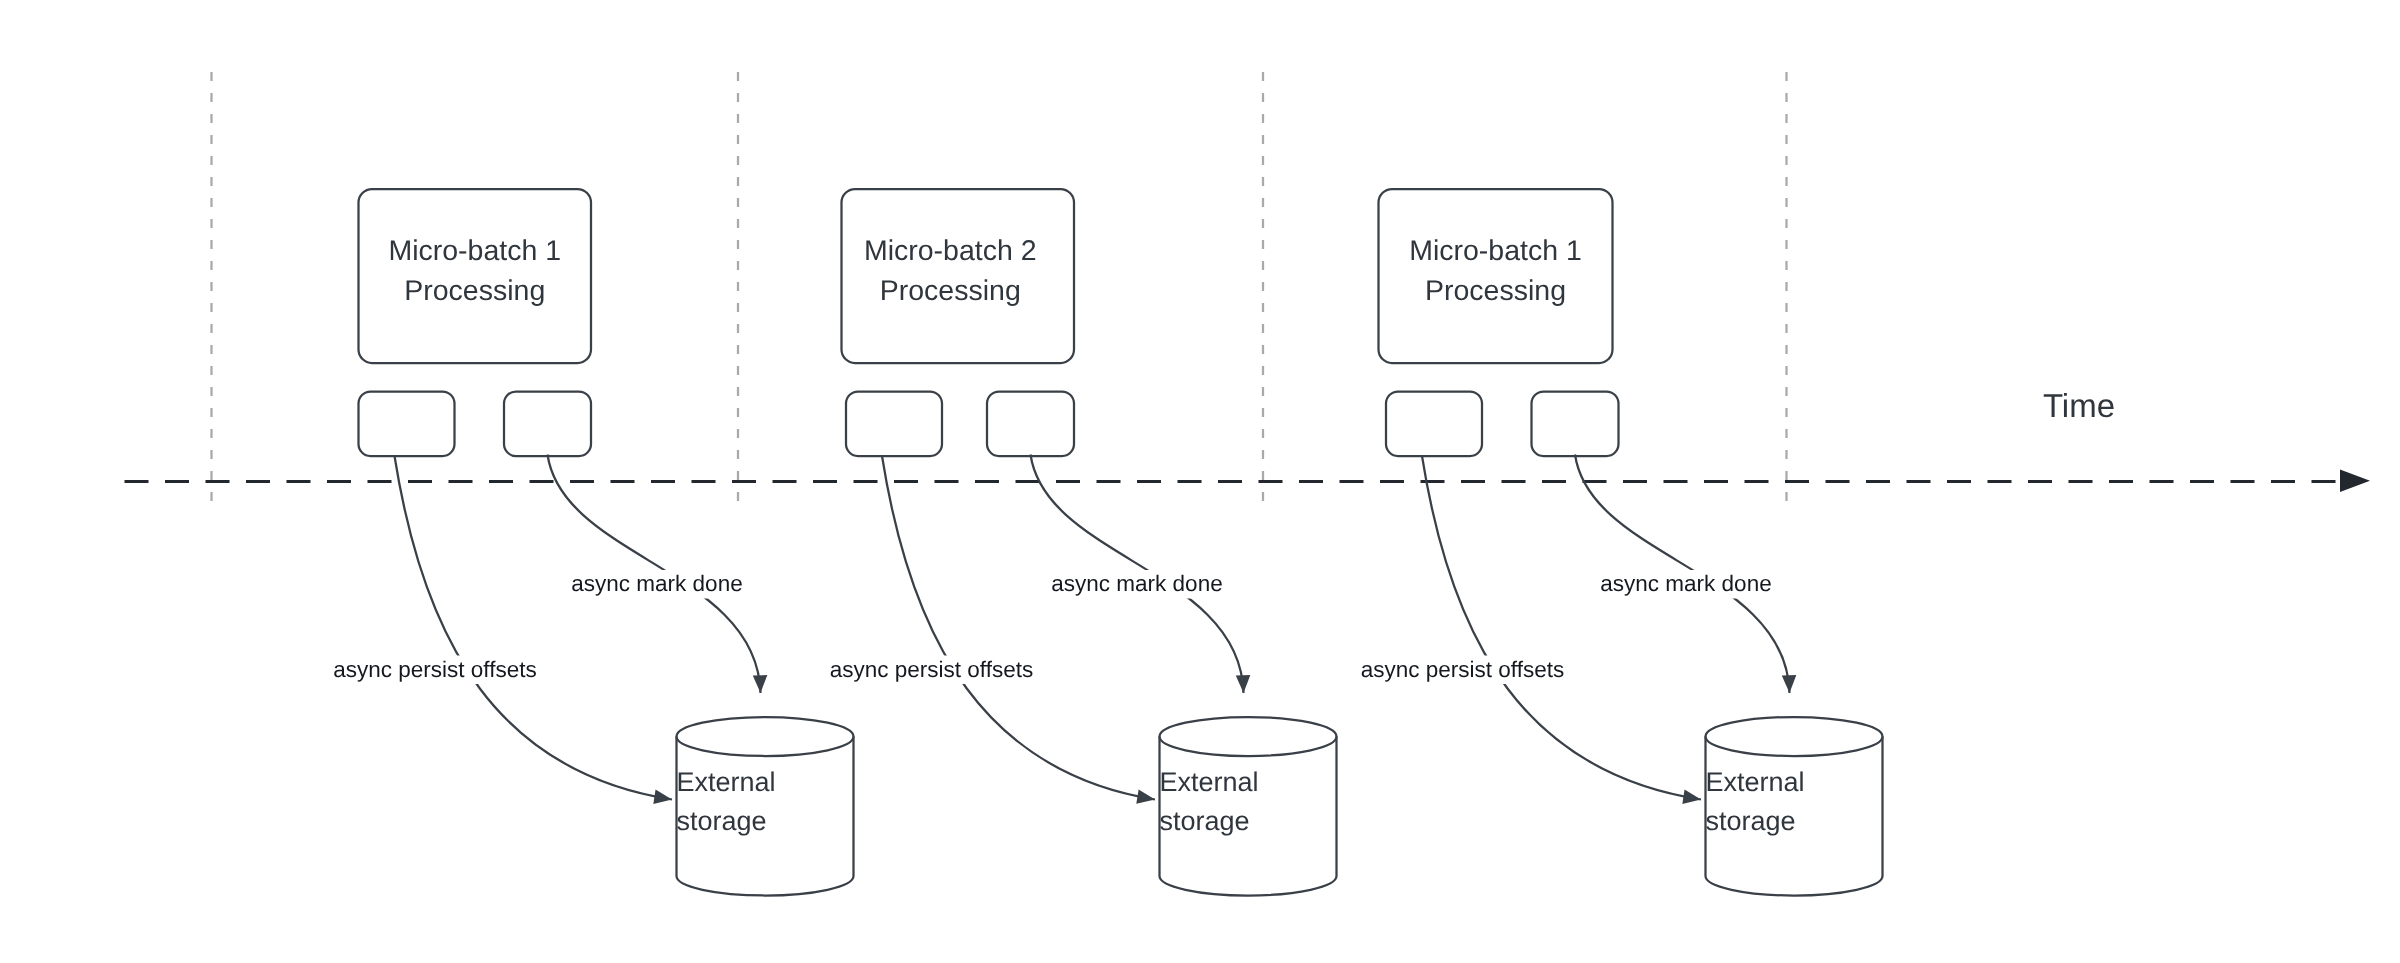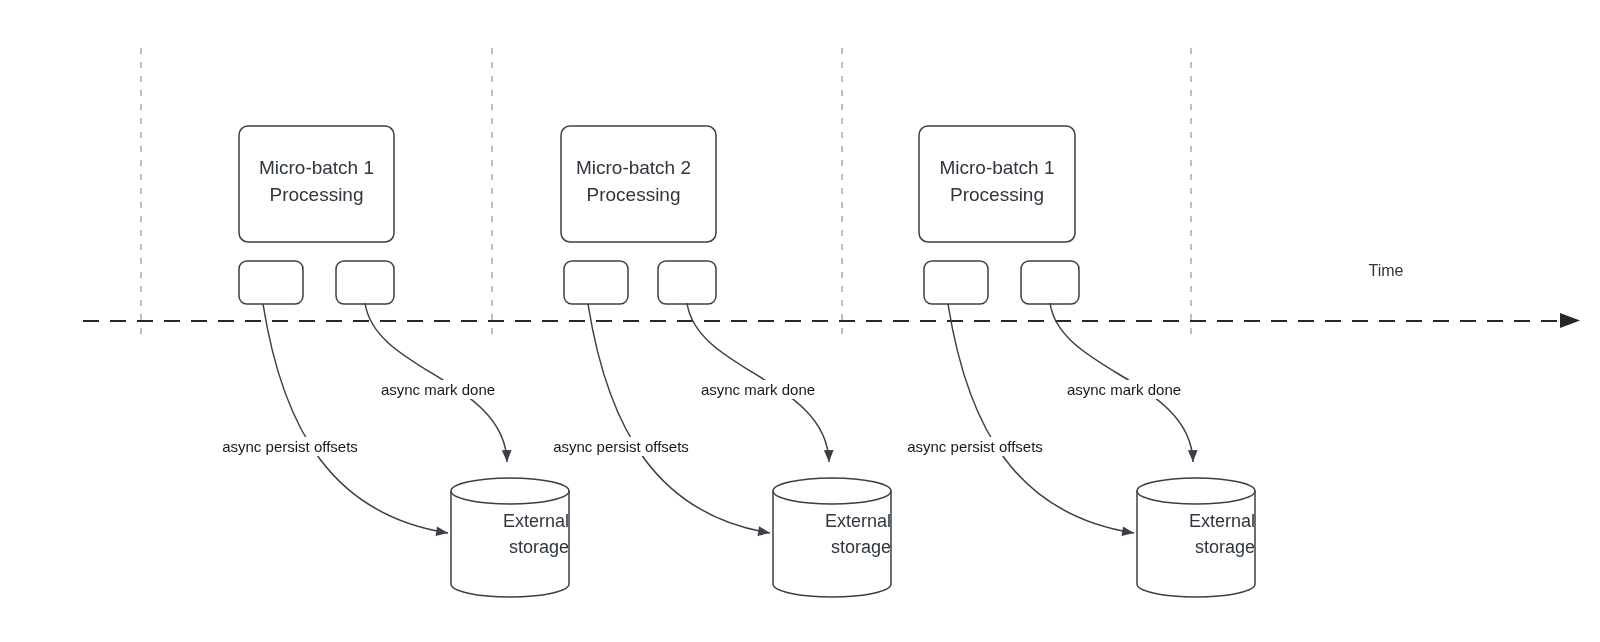--- a/index.html
+++ b/index.html
@@ -23,33 +23,33 @@
   .gridline{stroke:var(--gridline);stroke-width:1.5;stroke-dasharray:6 8;fill:none}
   .timeline-line{stroke:var(--timeline);stroke-width:2;stroke-dasharray:16 11;fill:none}
   .timeline-head,.arrowhead{fill:var(--stroke);stroke:none}
   .timeline-head{fill:var(--timeline)}
   .box-label{
     position:absolute;width:155px;height:110px;display:flex;flex-direction:column;
     align-items:center;justify-content:center;text-align:center;
     font-size:19px;line-height:27px;color:var(--text);top:126px;
   }
   .storage-label{
-    position:absolute;width:118px;top:508px;text-align:right;
+    position:absolute;width:118px;top:508px;text-align:left;
     font-size:18px;line-height:26px;color:var(--text);
   }
   .arrow-label{
     position:absolute;transform:translateX(-50%);white-space:nowrap;
     font-size:15px;line-height:19px;font-weight:normal;color:var(--bold_label);
     background:var(--background);padding:0 3px;
   }
   .persist-label{top:437px}
   .done-label{top:380px}
   .time-label{
     position:absolute;left:1386px;top:261px;transform:translateX(-50%);
-    font-size:16px;line-height:20px;color:var(--text);white-space:nowrap;
+    font-size:22px;line-height:20px;color:var(--text);white-space:nowrap;
   }
 </style>
 </head>
 <body>
 
 <div class="canvas">
 
   <svg width="1600" height="642" viewBox="0 0 1600 642">
     <defs>
       <marker id="arrow" markerUnits="userSpaceOnUse" markerWidth="14" markerHeight="12" viewBox="0 0 13 11" refX="12" refY="5.5" orient="auto">

